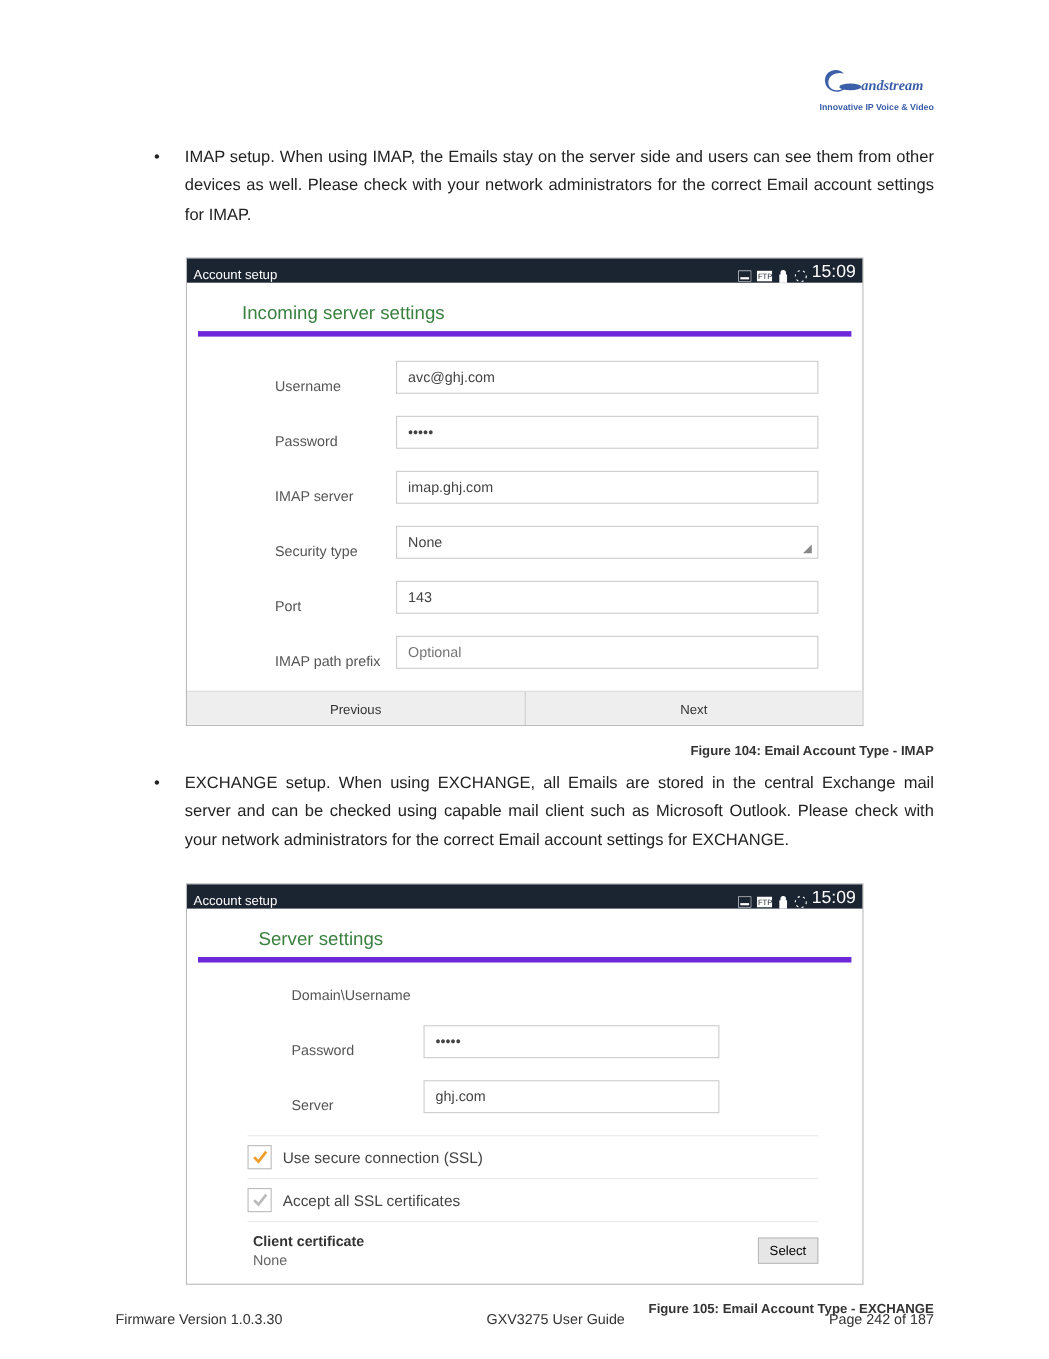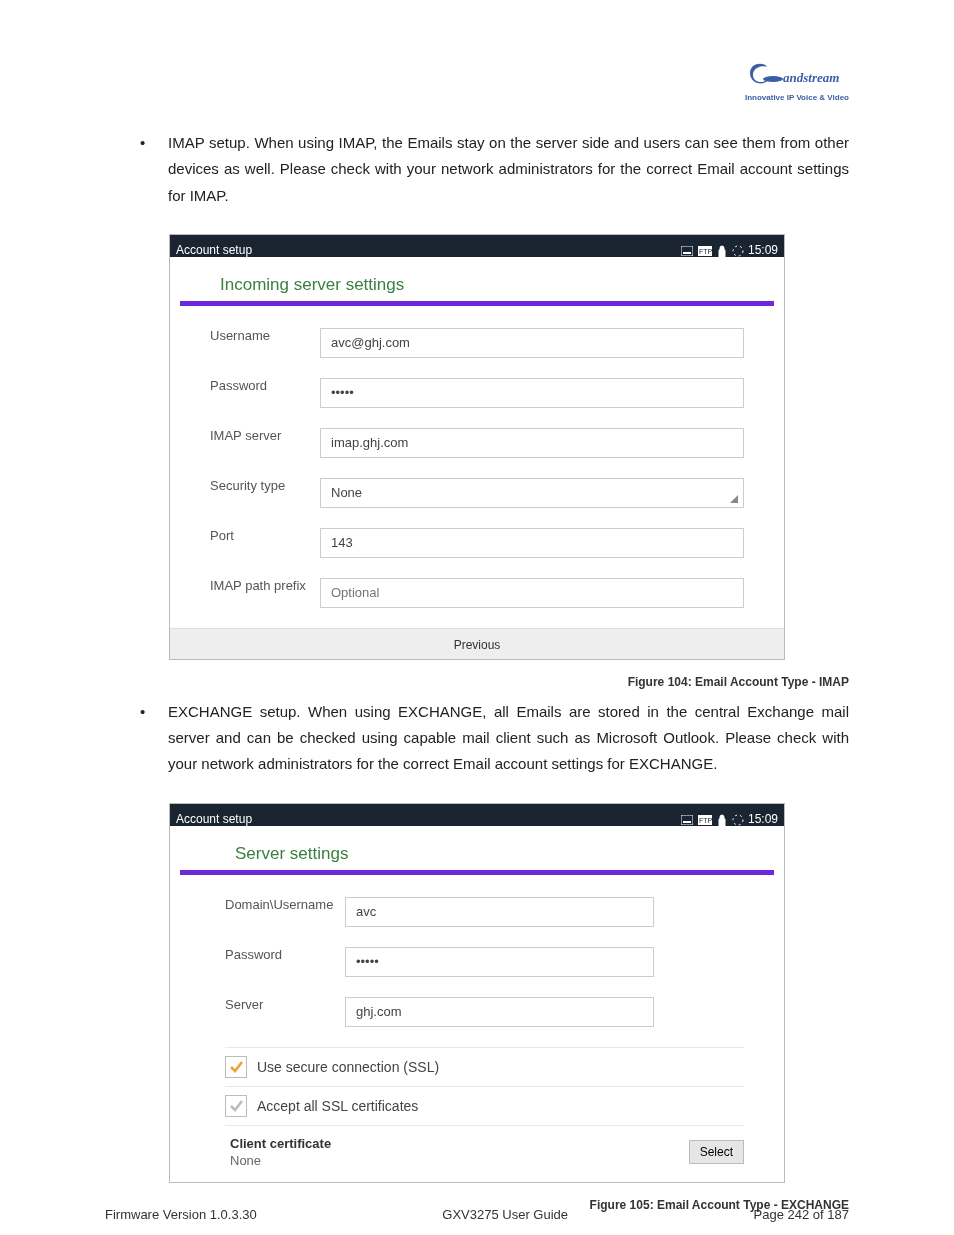--- a/index.html
+++ b/index.html
@@ -48,34 +48,35 @@
     color: #fff;
     height: 22px;
     display: flex;
     align-items: flex-end;
     font-size: 12px;
     padding: 0 6px;
   }
   .titlebar .spacer { flex: 1; }
   .status-icons { display:flex; align-items:center; gap:5px; }
   .status-icons svg { display:block; }
-  .time { font-size: 12px; margin-left:4px; }
+  .time { font-size: 16px; margin-left:4px; }
 
   .section-title {
     color: #3a8040;
     font-size: 17px;
     padding: 18px 40px 6px 40px;
     border-bottom: 5px solid #6d28d9;
     margin: 0 10px;
   }
   .form-pad { padding: 12px 40px 10px 40px; }
   .form-row {
     display: flex;
-    align-items: flex-start;
+    align-items: flex-end;
     padding: 10px 0;
+    margin-left: 40px;
   }
   .form-label {
     width: 110px;
     font-size: 13px;
     color: #555;
   }
   .form-label.wide { width: 120px; }
   .form-input {
     flex: 1;
     height: 30px;
@@ -213,20 +214,21 @@
         <div class="form-label">Port</div>
         <input class="form-input" value="143" style="">
       </div>
       <div class="form-row">
         <div class="form-label" style="width:110px">IMAP path prefix</div>
         <input class="form-input placeholder" placeholder="Optional" style="">
       </div>
     </div>
     <div class="nav-buttons">
       <button class="nav-btn">Previous</button>
+      <button class="nav-btn">Next</button>
     </div>
   </div>
   <div class="figure-caption">Figure 104: Email Account Type - IMAP</div>
 
   <div class="bullet-block" style="margin-top:10px;">
     <div class="bullet-dot">•</div>
     <div class="bullet-text">EXCHANGE setup. When using EXCHANGE, all Emails are stored in the central Exchange mail server and can be checked using capable mail client such as Microsoft Outlook. Please check with your network administrators for the correct Email account settings for EXCHANGE.</div>
   </div>
 
   <div class="screenshot">
@@ -248,21 +250,20 @@
         <svg width="12" height="12">
             <circle cx="6" cy="6" r="5" fill="none" stroke="#fff" stroke-dasharray="2 3"></circle>
           </svg>
       </span>
       <span class="time">15:09</span>
     </div>
     <div class="section-title" style="padding-left:55px;">Server settings</div>
     <div class="form-pad" style="padding-left:55px; padding-right:130px;">
       <div class="form-row">
         <div class="form-label wide">Domain\Username</div>
-        <input class="form-input" value="avc" style="">
       </div>
       <div class="form-row">
         <div class="form-label wide">Password</div>
         <input class="form-input" value="•••••" style="">
       </div>
       <div class="form-row">
         <div class="form-label wide">Server</div>
         <input class="form-input" value="ghj.com" style="">
       </div>
     </div>

